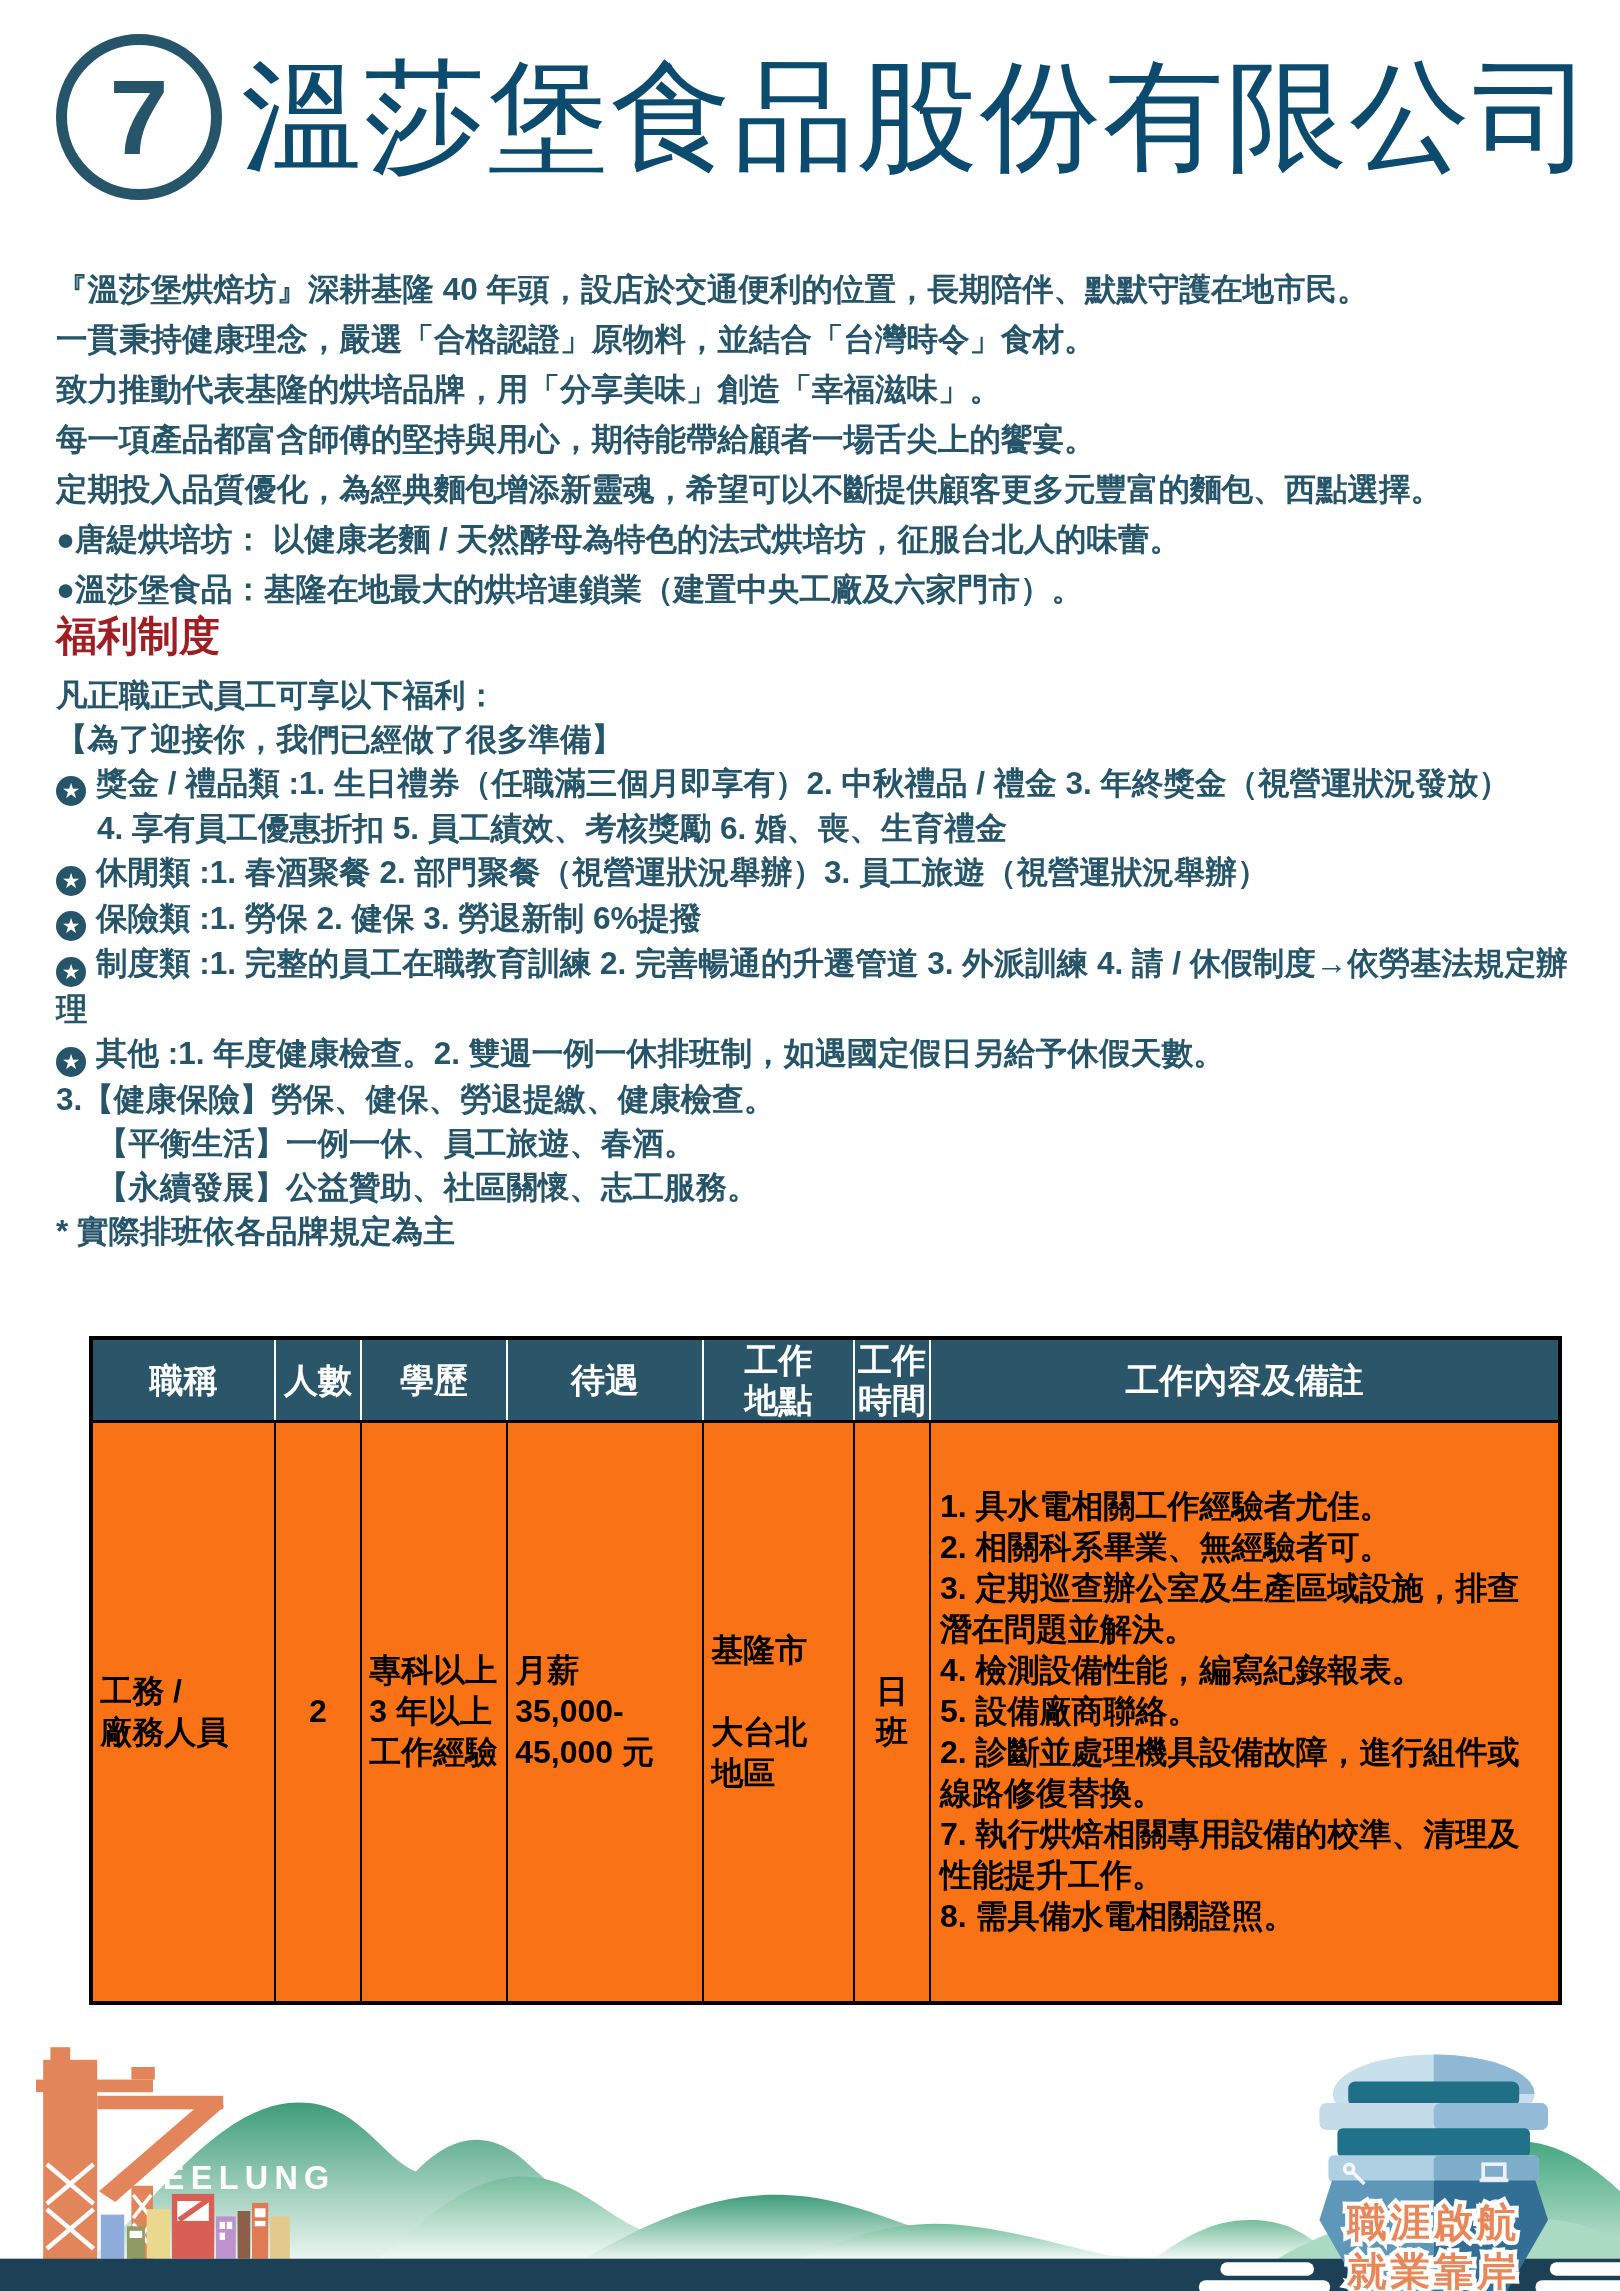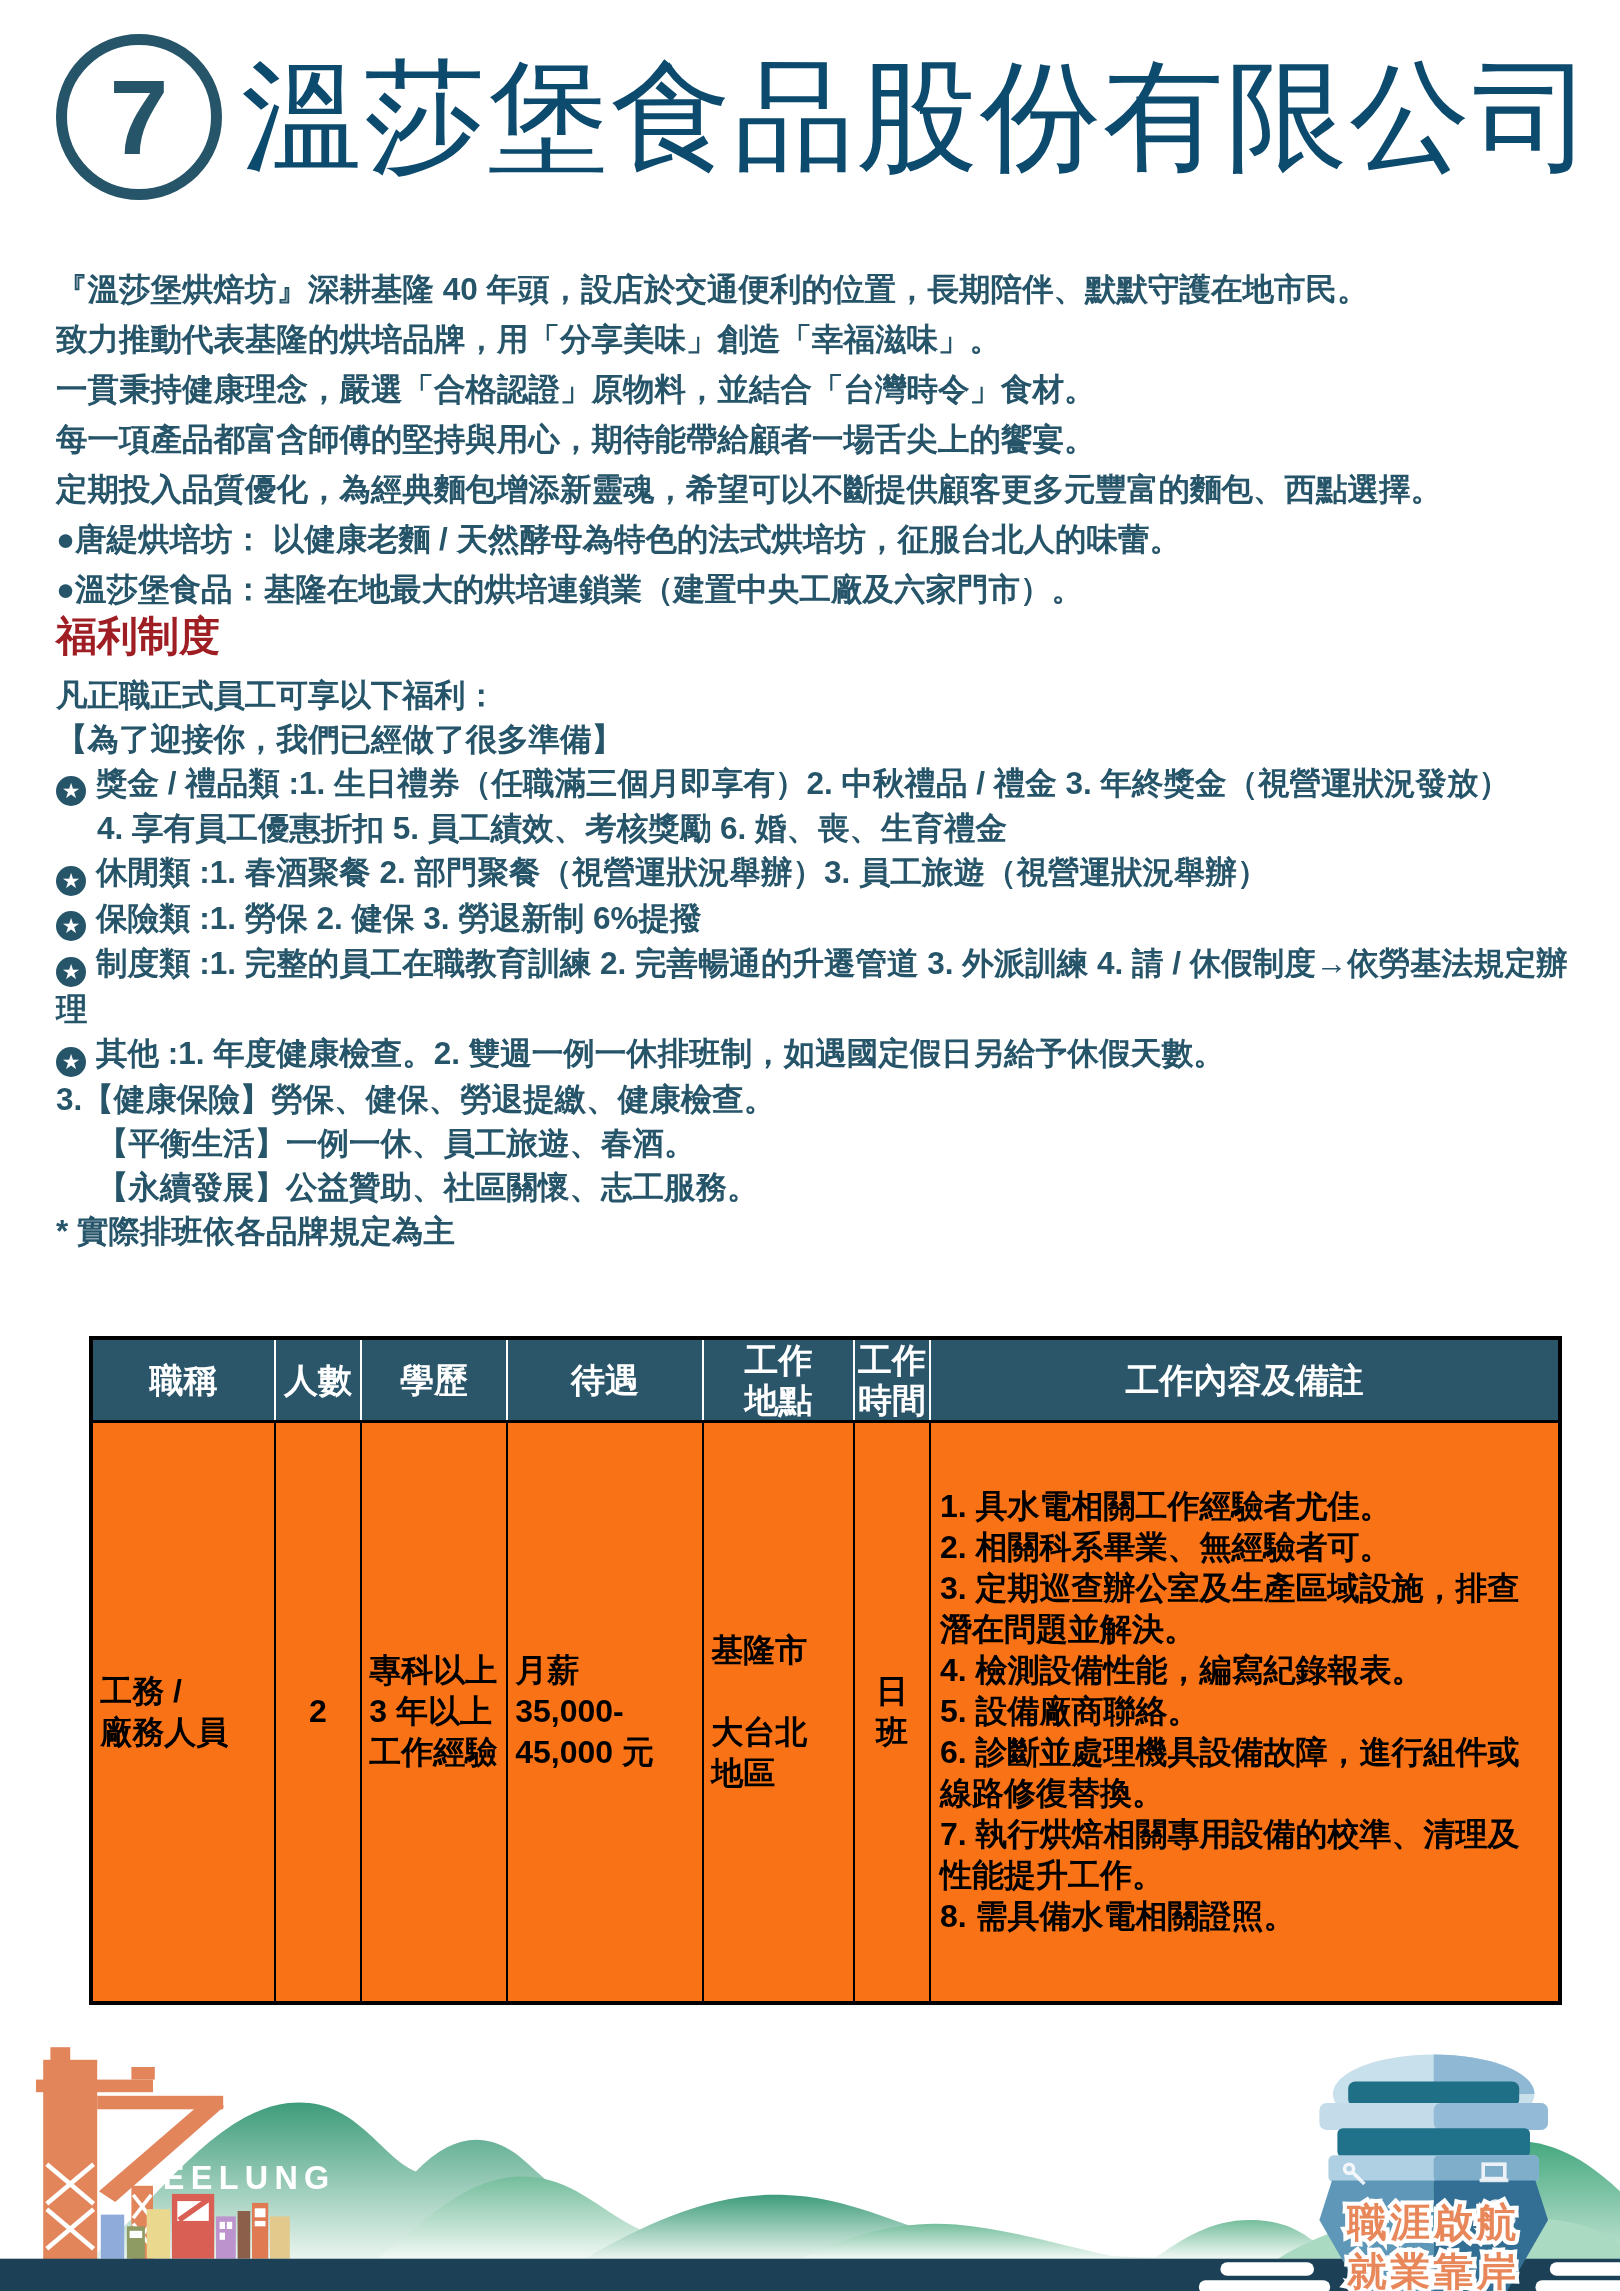--- a/index.html
+++ b/index.html
@@ -60,22 +60,22 @@
 
 <div class="header">
   <div class="num-badge">
     <span>7</span>
   </div>
   <div class="company-title">溫莎堡食品股份有限公司</div>
 </div>
 
 <div class="intro">
   <p>『溫莎堡烘焙坊』深耕基隆 40 年頭，設店於交通便利的位置，長期陪伴、默默守護在地市民。</p>
+  <p>一貫秉持健康理念，嚴選「合格認證」原物料，並結合「台灣時令」食材。</p>
   <p>致力推動代表基隆的烘培品牌，用「分享美味」創造「幸福滋味」。</p>
-  <p>一貫秉持健康理念，嚴選「合格認證」原物料，並結合「台灣時令」食材。</p>
   <p>每一項產品都富含師傅的堅持與用心，期待能帶給顧者一場舌尖上的饗宴。</p>
   <p>定期投入品質優化，為經典麵包增添新靈魂，希望可以不斷提供顧客更多元豐富的麵包、西點選擇。</p>
   <p>●唐緹烘培坊： 以健康老麵 / 天然酵母為特色的法式烘培坊，征服台北人的味蕾。</p>
   <p>●溫莎堡食品：基隆在地最大的烘培連鎖業（建置中央工廠及六家門市）。</p>
 </div>
 
 <div class="welfare">
   <h2>福利制度</h2>
   <p>凡正職正式員工可享以下福利：</p>
   <p>【為了迎接你，我們已經做了很多準備】</p>
@@ -128,21 +128,21 @@
 
 大台北
 地區</td>
       <td class="c-shift">日班</td>
       <td class="c-duties">
         <div>1. 具水電相關工作經驗者尤佳。</div>
         <div>2. 相關科系畢業、無經驗者可。</div>
         <div>3. 定期巡查辦公室及生產區域設施，排查潛在問題並解決。</div>
         <div>4. 檢測設備性能，編寫紀錄報表。</div>
         <div>5. 設備廠商聯絡。</div>
-        <div>6. 診斷並處理機具設備故障，進行組件或線路修復替換。</div>
+        <div>2. 診斷並處理機具設備故障，進行組件或線路修復替換。</div>
         <div>7. 執行烘焙相關專用設備的校準、清理及性能提升工作。</div>
         <div>8. 需具備水電相關證照。</div>
       </td>
     </tr>
   </tbody>
 </table>
 
 <svg class="footer" width="1620" height="297" viewBox="0 0 1800 330">
   <defs>
     <linearGradient id="gA" x1="0" y1="0" x2="0" y2="1">

